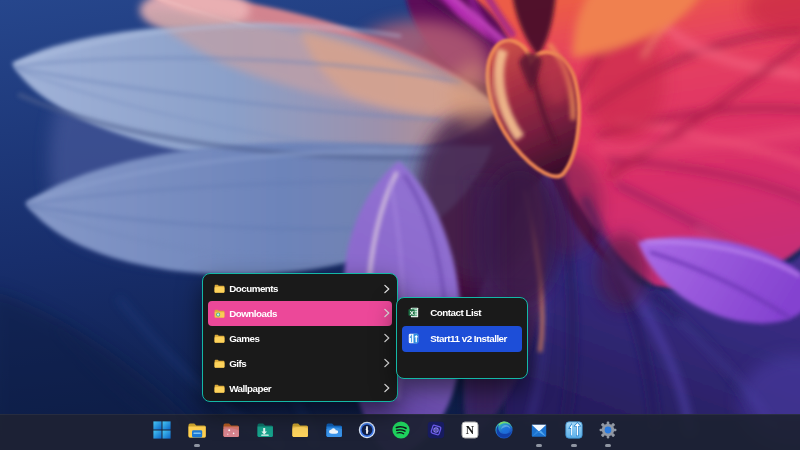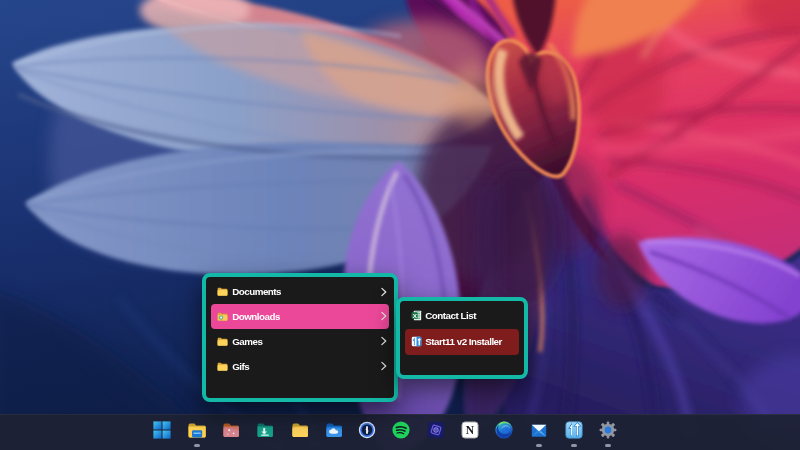--- a/index.html
+++ b/index.html
@@ -4,34 +4,34 @@
 <style>
   html,body{margin:0;padding:0;width:800px;height:450px;overflow:hidden;
     font-family:"Liberation Sans",sans-serif;background:#16295c;}
   #stage{position:relative;width:800px;height:450px;overflow:hidden;}
   #wall{position:absolute;left:0;top:0;}
   #taskbar{position:absolute;left:0;bottom:0;width:800px;height:36px;
     background:rgba(30,34,52,0.94);border-top:1px solid rgba(255,255,255,0.05);
     box-sizing:border-box;}
   .ti{position:absolute;top:5px;width:20px;height:20px;}
   .ind{position:absolute;top:29px;width:6px;height:2.5px;border-radius:2px;background:#8f95a2;}
-  .menu{position:absolute;background:#1a1a1a;border:4px solid #14b8a6;
+  .menu{position:absolute;background:#1a1a1a;border:1px solid #14b8a6;
     border-radius:8px;box-shadow:0 10px 24px rgba(0,0,0,0.55);
     box-sizing:border-box;padding:2px 5px;}
   #m1{left:202px;top:273px;width:196px;height:129px;}
   #m2{left:396px;top:297px;width:132px;height:82px;}
   .mi{position:relative;display:flex;align-items:center;height:24.9px;
     border-radius:4px;color:#fff;font-size:9.8px;font-weight:700;
     letter-spacing:-0.5px;}
   .mi.hl{background:#ec4899;}
-  #m2 .mi.hl{background:#7f1d1d;}
+  #m2 .mi.hl{background:#1d4ed8;}
   .mi .ic{width:11px;height:11px;margin-left:6px;margin-right:4.2px;flex:none;}
   #m2 .mi .ic{margin-left:5.5px;margin-right:3.8px;}
   .mi .ch{position:absolute;right:-1px;top:6.5px;width:12px;height:12px;}
-  #m2 .mi{height:25.8px;}
+  #m2 .mi{height:25.8px;gap:8px;}
 </style>
 </head>
 <body>
 <div id="stage">
 <svg id="wall" width="800" height="450" viewBox="0 0 800 450">
 <defs>
   <linearGradient id="bgg" x1="0" y1="0" x2="0.25" y2="1">
     <stop offset="0" stop-color="#26468c"></stop>
           <stop offset="0.55" stop-color="#182e6c"></stop>
     <stop offset="1" stop-color="#0e1e48"></stop>
@@ -361,20 +361,31 @@
         <svg class="ic" viewBox="0 0 13 13" preserveAspectRatio="xMidYMid meet">
           <path d="M0.8 3 q0-1 1-1 h2.6 l1.3 1.2 h5.5 q1 0 1 1 v6 q0 1-1 1 h-9.4 q-1 0-1-1 Z" fill="#d9a938"></path>
           <path d="M0.8 4.4 h11.4 v5.8 q0 1-1 1 h-9.4 q-1 0-1-1 Z" fill="#f5c44e"></path>
           <path d="M0.8 5.6 c3.8-1.2 7.6-1.2 11.4 0 v4.6 q0 1-1 1 h-9.4 q-1 0-1-1 Z" fill="#fdd35c"></path>
         </svg>
         <span class="lbl">Gifs</span>
     <svg class="ch" viewBox="0 0 13 13" preserveAspectRatio="xMidYMid meet">
           <path d="M4.2 2.6 l4.2 3.9 -4.2 3.9" stroke="#e0e0e0" stroke-width="1.4" fill="none" stroke-linecap="round" stroke-linejoin="round"></path>
         </svg>
       </div>
+  <div class="mi">
+        <svg class="ic" viewBox="0 0 13 13" preserveAspectRatio="xMidYMid meet">
+          <path d="M0.8 3 q0-1 1-1 h2.6 l1.3 1.2 h5.5 q1 0 1 1 v6 q0 1-1 1 h-9.4 q-1 0-1-1 Z" fill="#d9a938"></path>
+          <path d="M0.8 4.4 h11.4 v5.8 q0 1-1 1 h-9.4 q-1 0-1-1 Z" fill="#f5c44e"></path>
+          <path d="M0.8 5.6 c3.8-1.2 7.6-1.2 11.4 0 v4.6 q0 1-1 1 h-9.4 q-1 0-1-1 Z" fill="#fdd35c"></path>
+        </svg>
+        <span class="lbl">Wallpaper</span>
+    <svg class="ch" viewBox="0 0 13 13" preserveAspectRatio="xMidYMid meet">
+          <path d="M4.2 2.6 l4.2 3.9 -4.2 3.9" stroke="#e0e0e0" stroke-width="1.4" fill="none" stroke-linecap="round" stroke-linejoin="round"></path>
+        </svg>
+      </div>
 </div>
 <div class="menu" id="m2">
   <div class="mi">
         <svg class="ic" viewBox="0 0 13 13" preserveAspectRatio="xMidYMid meet">
           <rect x="3.4" y="0.8" width="8.6" height="11.4" rx="0.8" fill="#f2f6f4"></rect>
           <path d="M4.6 2.2h6.2 M4.6 4.2h6.2 M4.6 6.2h6.2 M4.6 8.2h6.2 M4.6 10.2h6.2" stroke="#2a9a60" stroke-width="0.9"></path>
           <rect x="0.6" y="2.6" width="7.2" height="7.8" rx="0.9" fill="#1d7044"></rect>
           <text x="4.2" y="9.2" font-size="7.4" font-weight="bold" fill="#fff" text-anchor="middle" font-family="Liberation Sans,sans-serif">X</text>
         </svg>
         <span class="lbl">Contact List</span>

